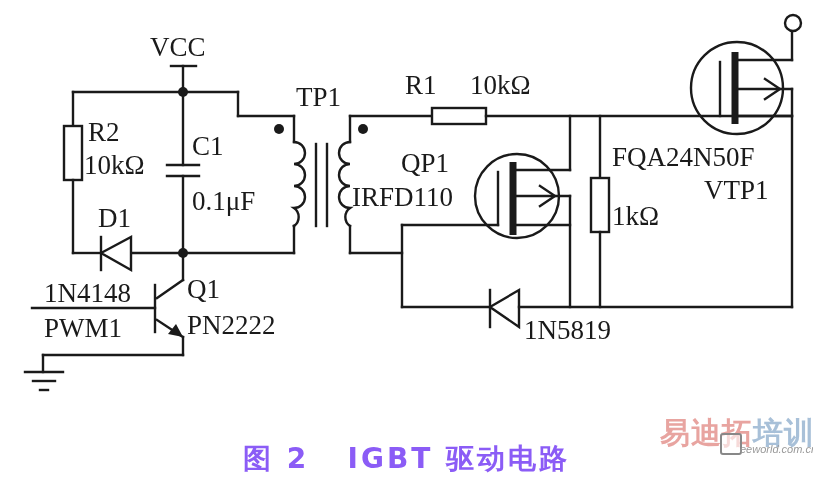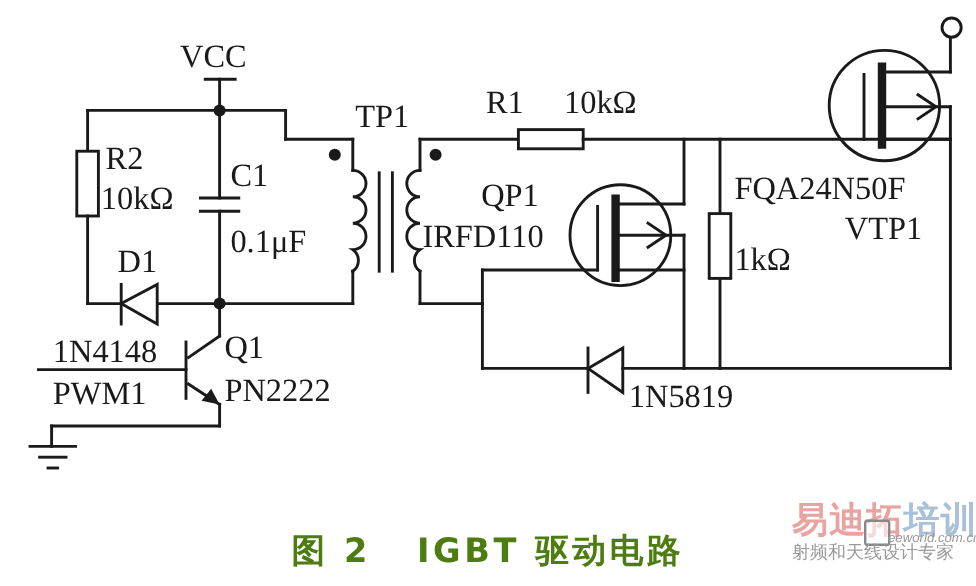--- a/index.html
+++ b/index.html
@@ -3,21 +3,21 @@
   <meta charset="utf-8">
   <style>
     html, body { margin: 0; padding: 0; background: #ffffff; }
     body { width: 813px; height: 488px; position: relative; overflow: hidden; }
     #diagram { position: absolute; left: 0; top: 0; }
     .lbl { font-family: "Liberation Serif", "DejaVu Serif", serif; font-size: 27px; fill: #1a1a1a; }
     .wire { stroke: #1a1a1a; stroke-width: 2.4; fill: none; stroke-linecap: square; }
     .thick { stroke: #1a1a1a; stroke-width: 7; fill: none; }
     .dot { fill: #1a1a1a; }
     .box { fill: #ffffff; stroke: #1a1a1a; stroke-width: 2.4; }
-    .caption { position: absolute; left: 243px; top: 440px; font-family: "DejaVu Sans", "Liberation Sans", sans-serif; font-size: 28px; font-weight: bold; color: #4d7c0f; letter-spacing: 3px; white-space: nowrap; }
+    .caption { position: absolute; left: 243px; top: 440px; font-family: "DejaVu Sans", "Liberation Sans", sans-serif; font-size: 28px; font-weight: bold; color: #8b5cf6; letter-spacing: 3px; white-space: nowrap; }
     .wm { position: absolute; left: 660px; top: 413px; width: 150px; height: 56px; }
     .wm-title { position: absolute; left: 0; top: 0; font-family: "DejaVu Sans", sans-serif; font-size: 30px; font-weight: bold; color: #e8a4a0; letter-spacing: 1px; white-space: nowrap; }
     .wm-title .b { color: #a8c0d8; }
     .wm-site { position: absolute; left: 80px; top: 30px; font-family: Liberation Sans, sans-serif; font-size: 11px; color: #999; font-style: italic; }
     .wm-tag { position: absolute; left: 0; top: 38px; font-family: "DejaVu Sans", sans-serif; font-size: 15px; color: #9a9a9a; white-space: nowrap; }
     .wm-logo { position: absolute; left: 60px; top: 20px; width: 18px; height: 18px; border: 2px solid #888; border-radius: 3px; background: rgba(255,255,255,0.6); }
   </style>
 </head>
 <body>
 
@@ -146,14 +146,13 @@
 
 <div class="caption">
   <span>图 2</span>&nbsp;&nbsp;
   <span>IGBT 驱动电路</span>
 </div>
 
 <div class="wm">
   <div class="wm-title"><span>易迪拓</span><span class="b">培训</span></div>
   <div class="wm-logo"></div>
   <div class="wm-site">eeworld.com.cn</div>
-  <div class="wm-tag">射频和天线设计专家</div>
 </div>
 
 </body></html>

